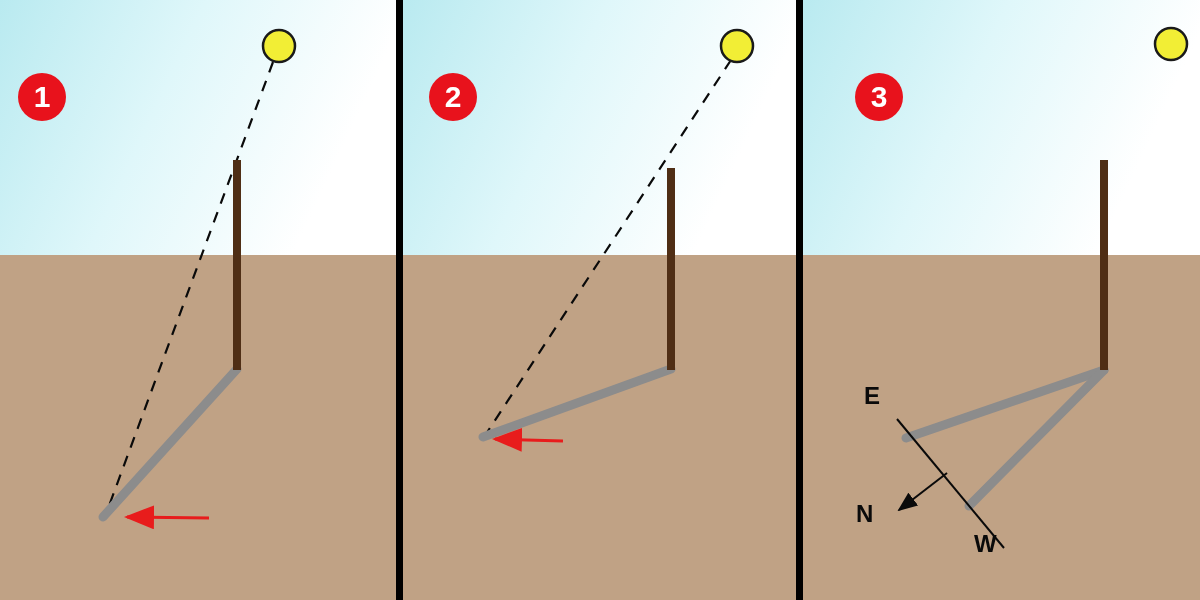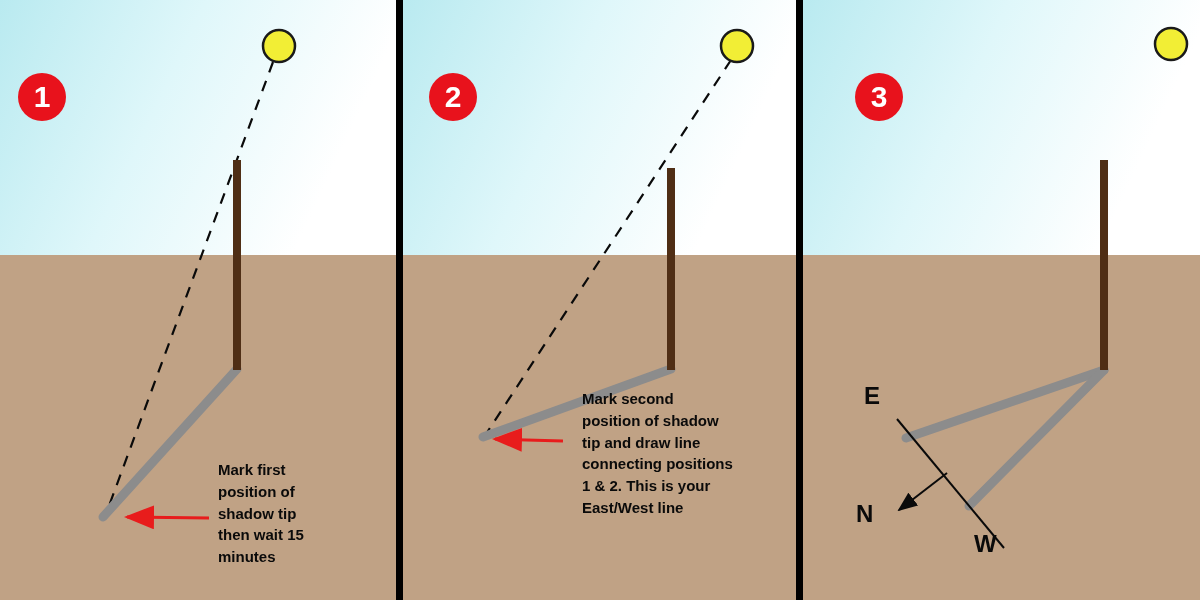--- a/index.html
+++ b/index.html
@@ -93,20 +93,18 @@
   <div class="badge" style="left:18px;top:73px;">
     <span>1</span>
   </div>
   <div class="badge" style="left:429px;top:73px;">
     <span>2</span>
   </div>
   <div class="badge" style="left:855px;top:73px;">
     <span>3</span>
   </div>
 
-  <div class="caption" style="left:218px;top:459px;width:106px;">Mark first position of shadow tip then wait 15 minutes</div>
-  <div class="caption" style="left:582px;top:388px;width:152px;">Mark second position of shadow tip and draw line connecting positions 1 &amp; 2. This is your East/West line</div>
 
   <div class="compass" style="left:864px;top:384px;">E</div>
   <div class="compass" style="left:856px;top:502px;">N</div>
   <div class="compass" style="left:974px;top:532px;">W</div>
 
 </div>
 
 </body></html>

